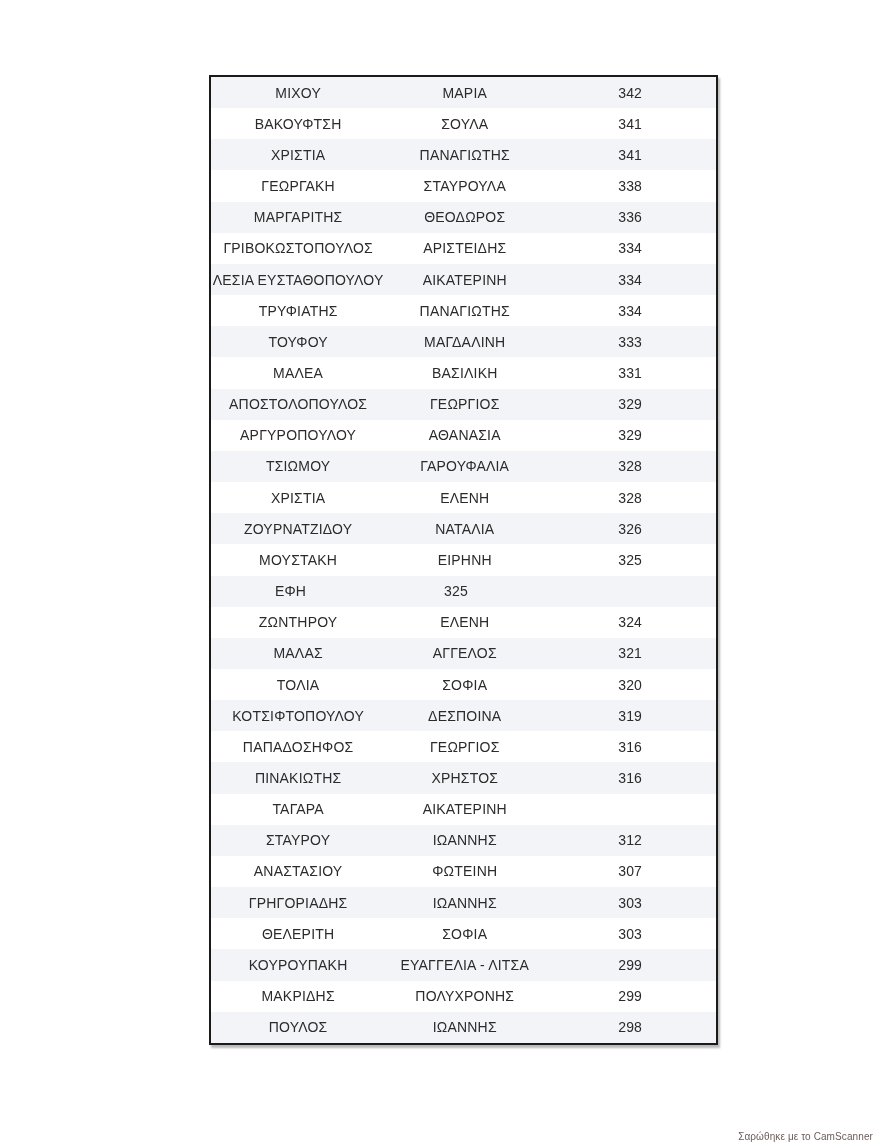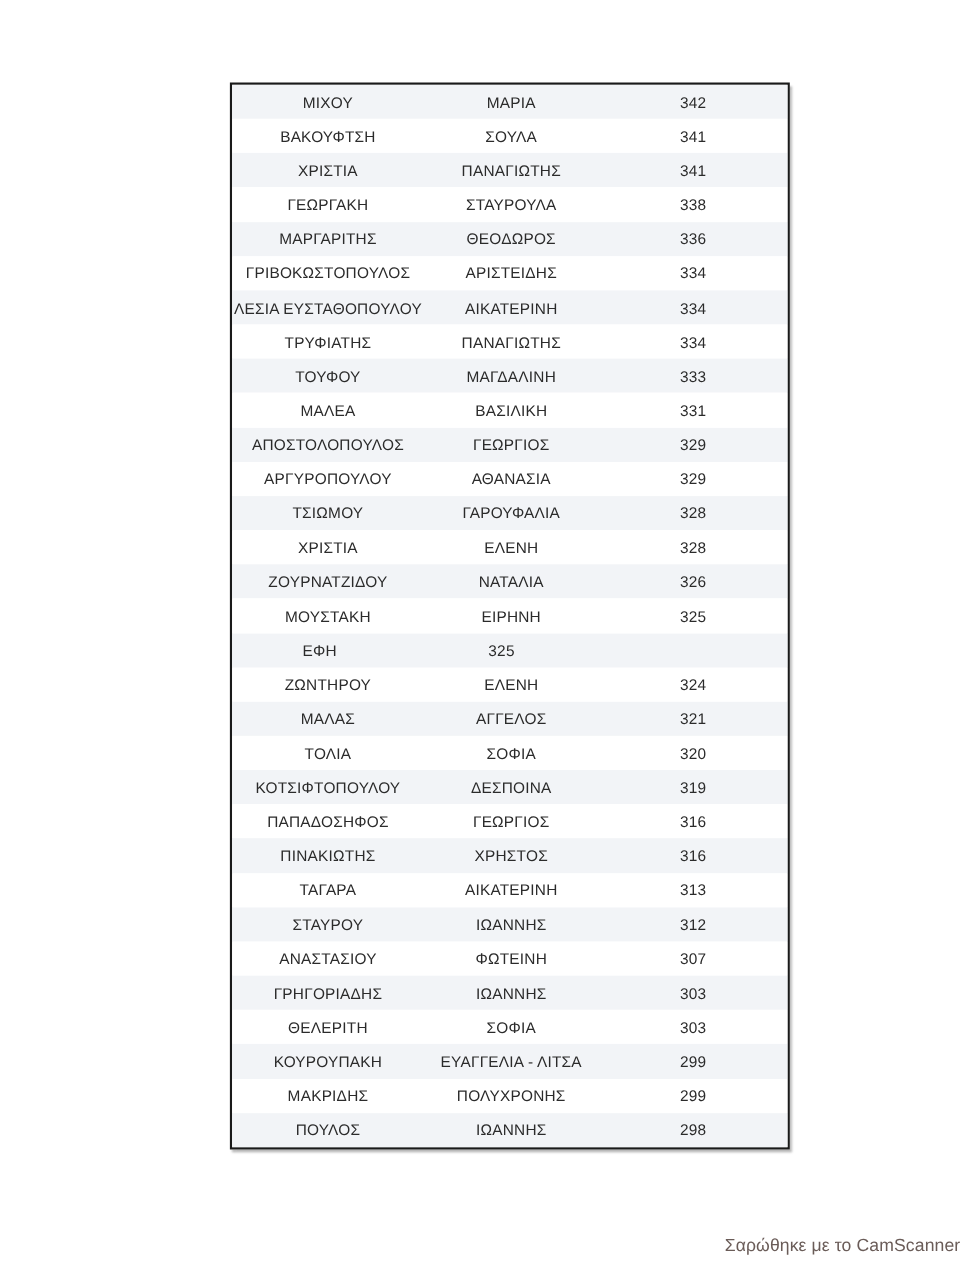--- a/index.html
+++ b/index.html
@@ -54,21 +54,21 @@
     color: var(--text);
     overflow: visible;
   }
   .c1 { width: 34.5%; }
   .c2 { width: 31.5%; }
   .c3 { width: 34%; }
   .watermark {
     position: absolute;
     right: 7px;
     bottom: 6px;
-    font-size: 16px;
+    font-size: 10px;
     letter-spacing: 0.1px;
     color: var(--wm);
     margin-left: 11px;
   }
 </style>
 </head>
 <body>
 
 <div class="page">
   <div class="score-table">
@@ -205,21 +205,20 @@
 
   <div class="row striped">
     <div class="cell c1">ΠΙΝΑΚΙΩΤΗΣ</div>
     <div class="cell c2">ΧΡΗΣΤΟΣ</div>
     <div class="cell c3">316</div>
   </div>
 
   <div class="row">
     <div class="cell c1">ΤΑΓΑΡΑ</div>
     <div class="cell c2">ΑΙΚΑΤΕΡΙΝΗ</div>
-    <div class="cell c3">313</div>
   </div>
 
   <div class="row striped">
     <div class="cell c1">ΣΤΑΥΡΟΥ</div>
     <div class="cell c2">ΙΩΑΝΝΗΣ</div>
     <div class="cell c3">312</div>
   </div>
 
   <div class="row">
     <div class="cell c1">ΑΝΑΣΤΑΣΙΟΥ</div>

